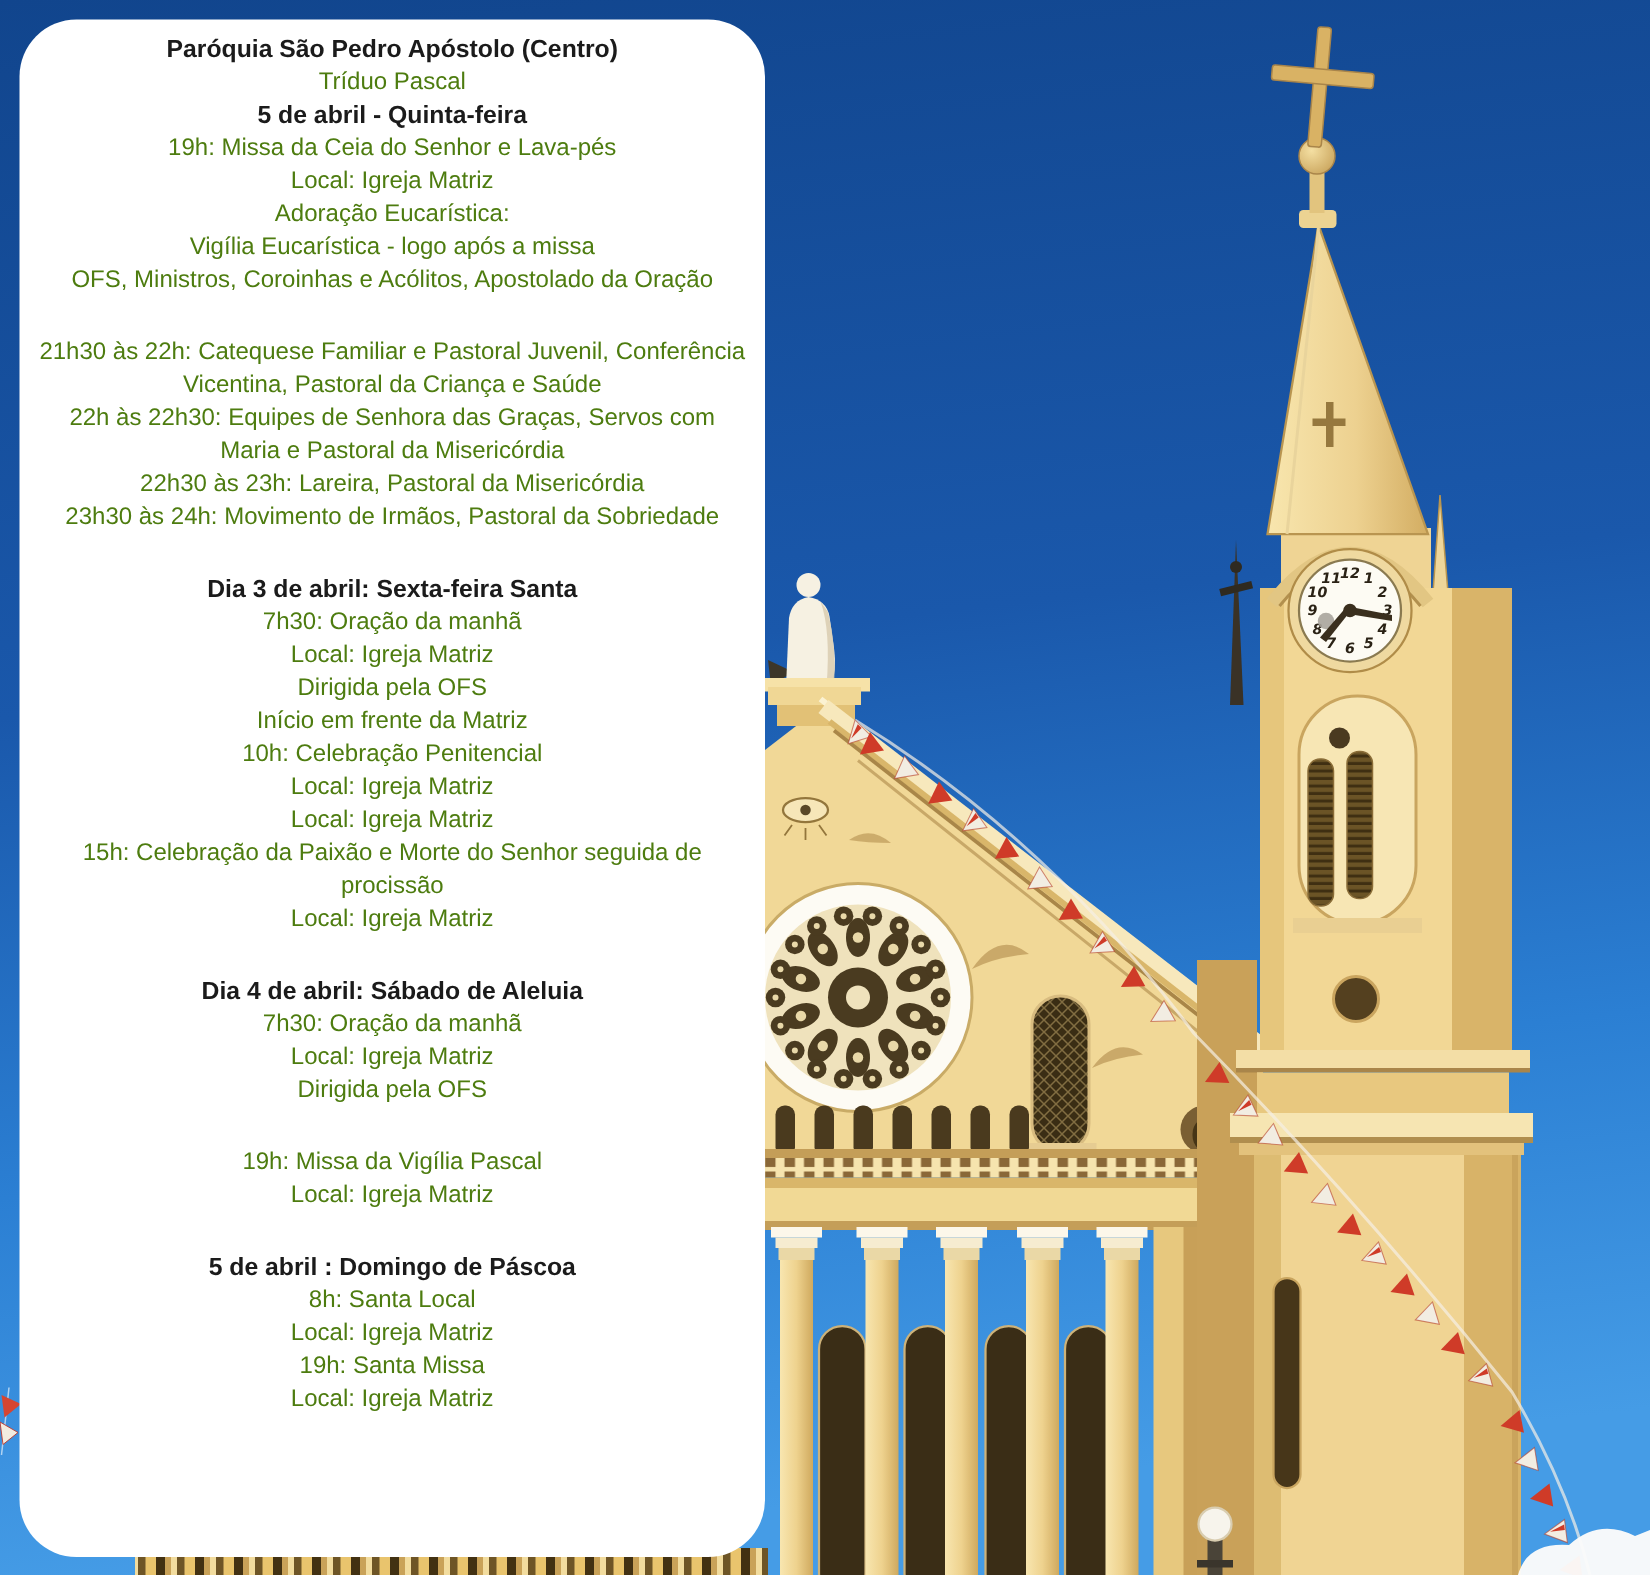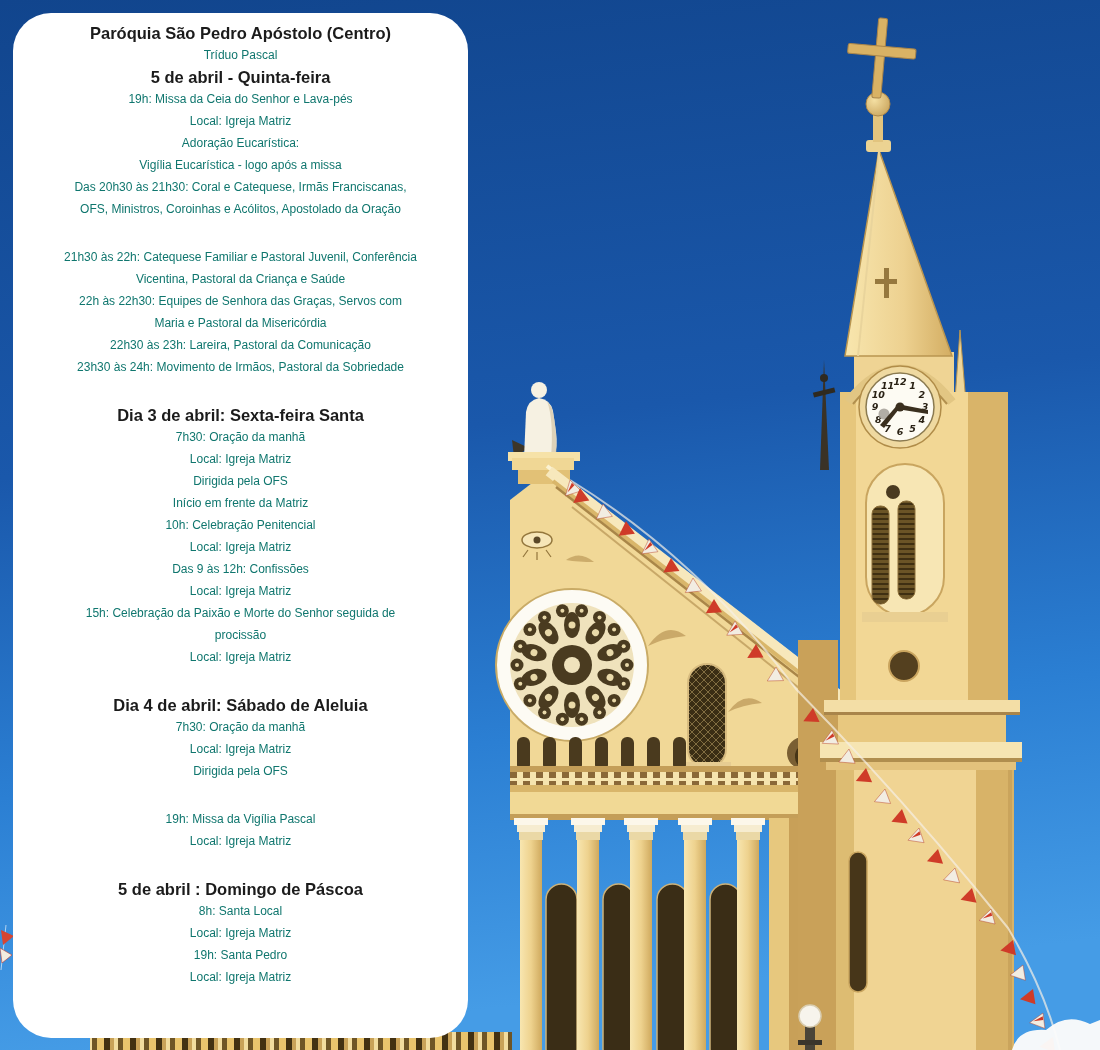--- a/index.html
+++ b/index.html
@@ -1,22 +1,22 @@
 <!DOCTYPE html>
 <html><head>
 <meta charset="utf-8">
 <style>
   html,body{margin:0;padding:0;background:#0d3a7a;}
   .canvas{position:relative;width:1100px;height:1050px;overflow:hidden;
           font-family:"Liberation Sans",sans-serif;}
   .photo-svg{position:absolute;left:0;top:0;z-index:1;}
-  .card{position:absolute;left:13px;top:13px;width:455px;height:1025px;
+  .card{position:absolute;left:13px;top:13px;width:497px;height:1025px;
         background:#ffffff;border-radius:38px;z-index:2;box-sizing:border-box;
         padding-top:9px;overflow:hidden;}
-  .line{height:22px;line-height:22px;font-size:12px;color:#0f766e;
+  .line{height:22px;line-height:22px;font-size:16px;color:#4d7c0f;
         text-align:center;white-space:nowrap;}
   .line.bold{font-weight:bold;color:#1b1b1b;font-size:16.5px;}
   .line.spacer{height:26px;}
 </style>
 </head>
 <body>
 
 <div class="canvas">
 
   <svg class="photo-svg" width="1100" height="1050" viewBox="0 0 1100 1050">
@@ -412,52 +412,50 @@
 
   <div class="card">
     <div class="lines">
         <div class="line bold">Paróquia São Pedro Apóstolo (Centro)</div>
         <div class="line">Tríduo Pascal</div>
         <div class="line bold">5 de abril - Quinta-feira</div>
         <div class="line">19h: Missa da Ceia do Senhor e Lava-pés</div>
         <div class="line">Local: Igreja Matriz</div>
         <div class="line">Adoração Eucarística:</div>
         <div class="line">Vigília Eucarística - logo após a missa</div>
-        <div class="line">Das 20h30 às 21h30: Coral e Catequese, Irmãs Franciscanas,</div>
         <div class="line">OFS, Ministros, Coroinhas e Acólitos, Apostolado da Oração</div>
         <div class="line spacer"></div>
         <div class="line">21h30 às 22h: Catequese Familiar e Pastoral Juvenil, Conferência</div>
         <div class="line">Vicentina, Pastoral da Criança e Saúde</div>
         <div class="line">22h às 22h30: Equipes de Senhora das Graças, Servos com</div>
         <div class="line">Maria e Pastoral da Misericórdia</div>
-        <div class="line">22h30 às 23h: Lareira, Pastoral da Comunicação</div>
+        <div class="line">22h30 às 23h: Lareira, Pastoral da Misericórdia</div>
         <div class="line">23h30 às 24h: Movimento de Irmãos, Pastoral da Sobriedade</div>
         <div class="line spacer"></div>
         <div class="line bold">Dia 3 de abril: Sexta-feira Santa</div>
         <div class="line">7h30: Oração da manhã</div>
         <div class="line">Local: Igreja Matriz</div>
         <div class="line">Dirigida pela OFS</div>
         <div class="line">Início em frente da Matriz</div>
         <div class="line">10h: Celebração Penitencial</div>
         <div class="line">Local: Igreja Matriz</div>
-        <div class="line">Das 9 às 12h: Confissões</div>
         <div class="line">Local: Igreja Matriz</div>
         <div class="line">15h: Celebração da Paixão e Morte do Senhor seguida de</div>
         <div class="line">procissão</div>
         <div class="line">Local: Igreja Matriz</div>
         <div class="line spacer"></div>
         <div class="line bold">Dia 4 de abril: Sábado de Aleluia</div>
         <div class="line">7h30: Oração da manhã</div>
         <div class="line">Local: Igreja Matriz</div>
         <div class="line">Dirigida pela OFS</div>
         <div class="line spacer"></div>
         <div class="line">19h: Missa da Vigília Pascal</div>
         <div class="line">Local: Igreja Matriz</div>
         <div class="line spacer"></div>
         <div class="line bold">5 de abril : Domingo de Páscoa</div>
         <div class="line">8h: Santa Local</div>
         <div class="line">Local: Igreja Matriz</div>
-        <div class="line">19h: Santa Pedro</div>
+        <div class="line">19h: Santa Missa</div>
         <div class="line">Local: Igreja Matriz</div>
       </div>
   </div>
 
 </div>
 
 </body></html>

